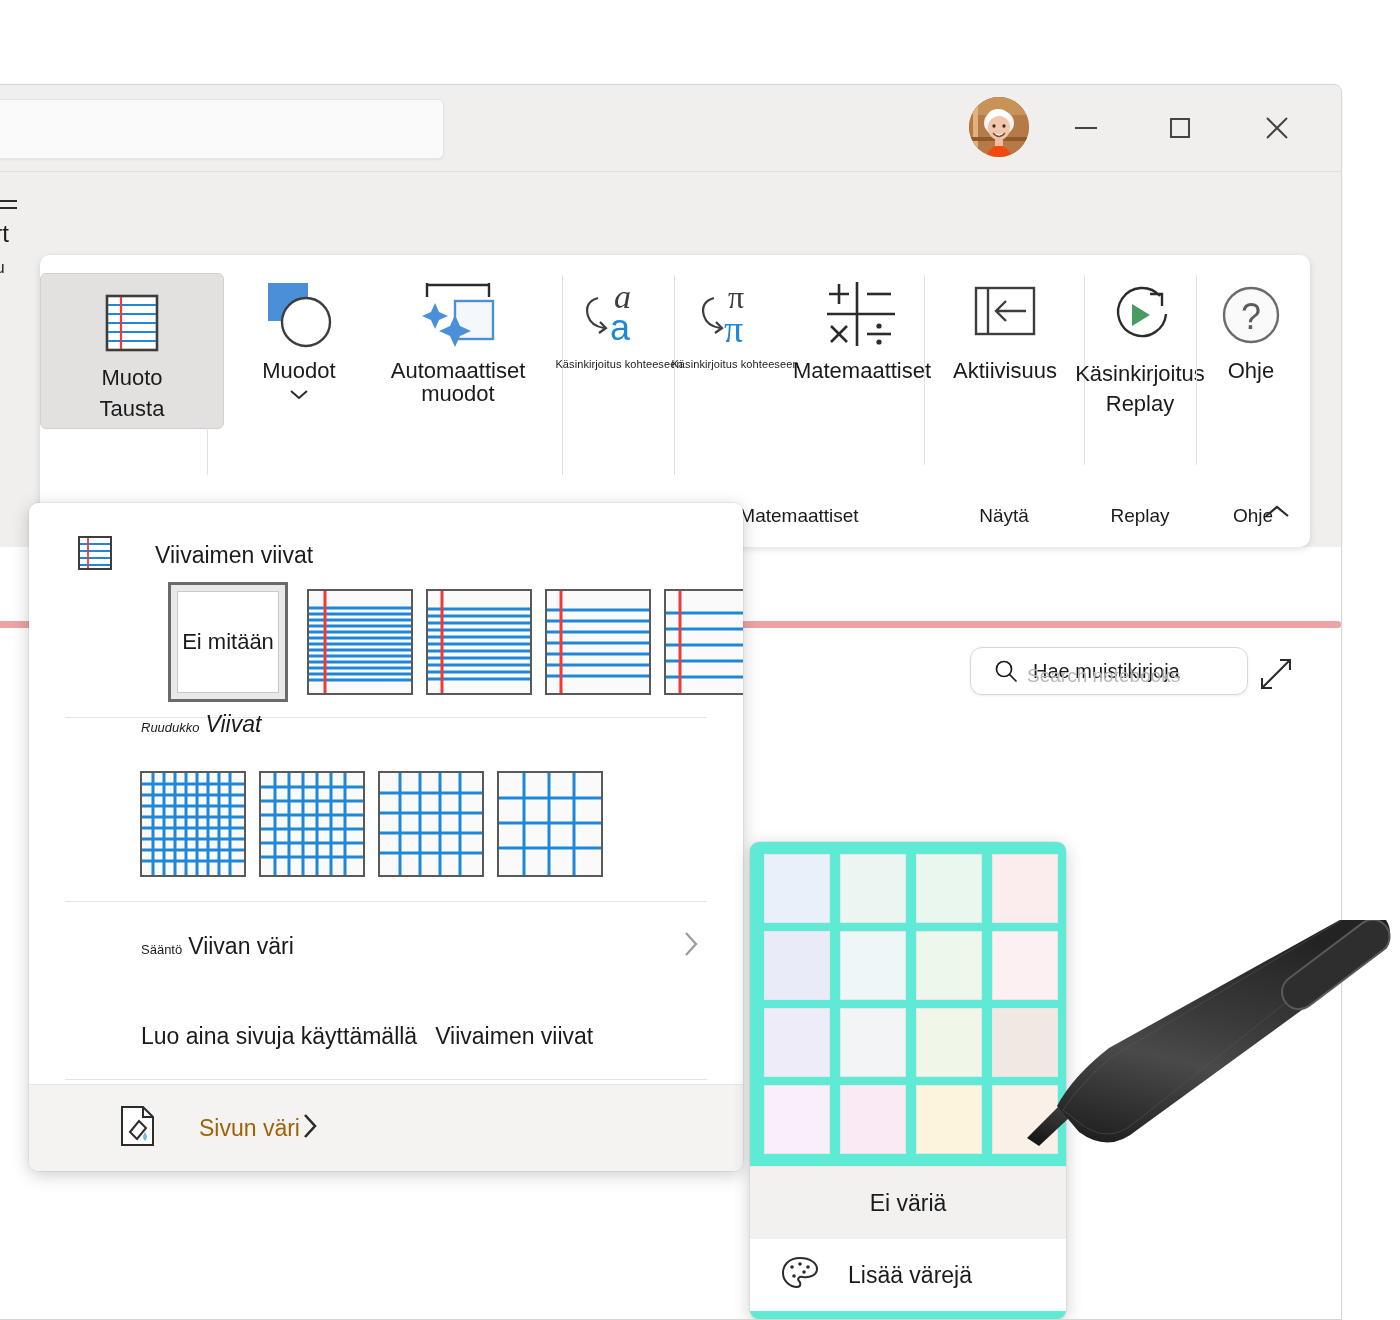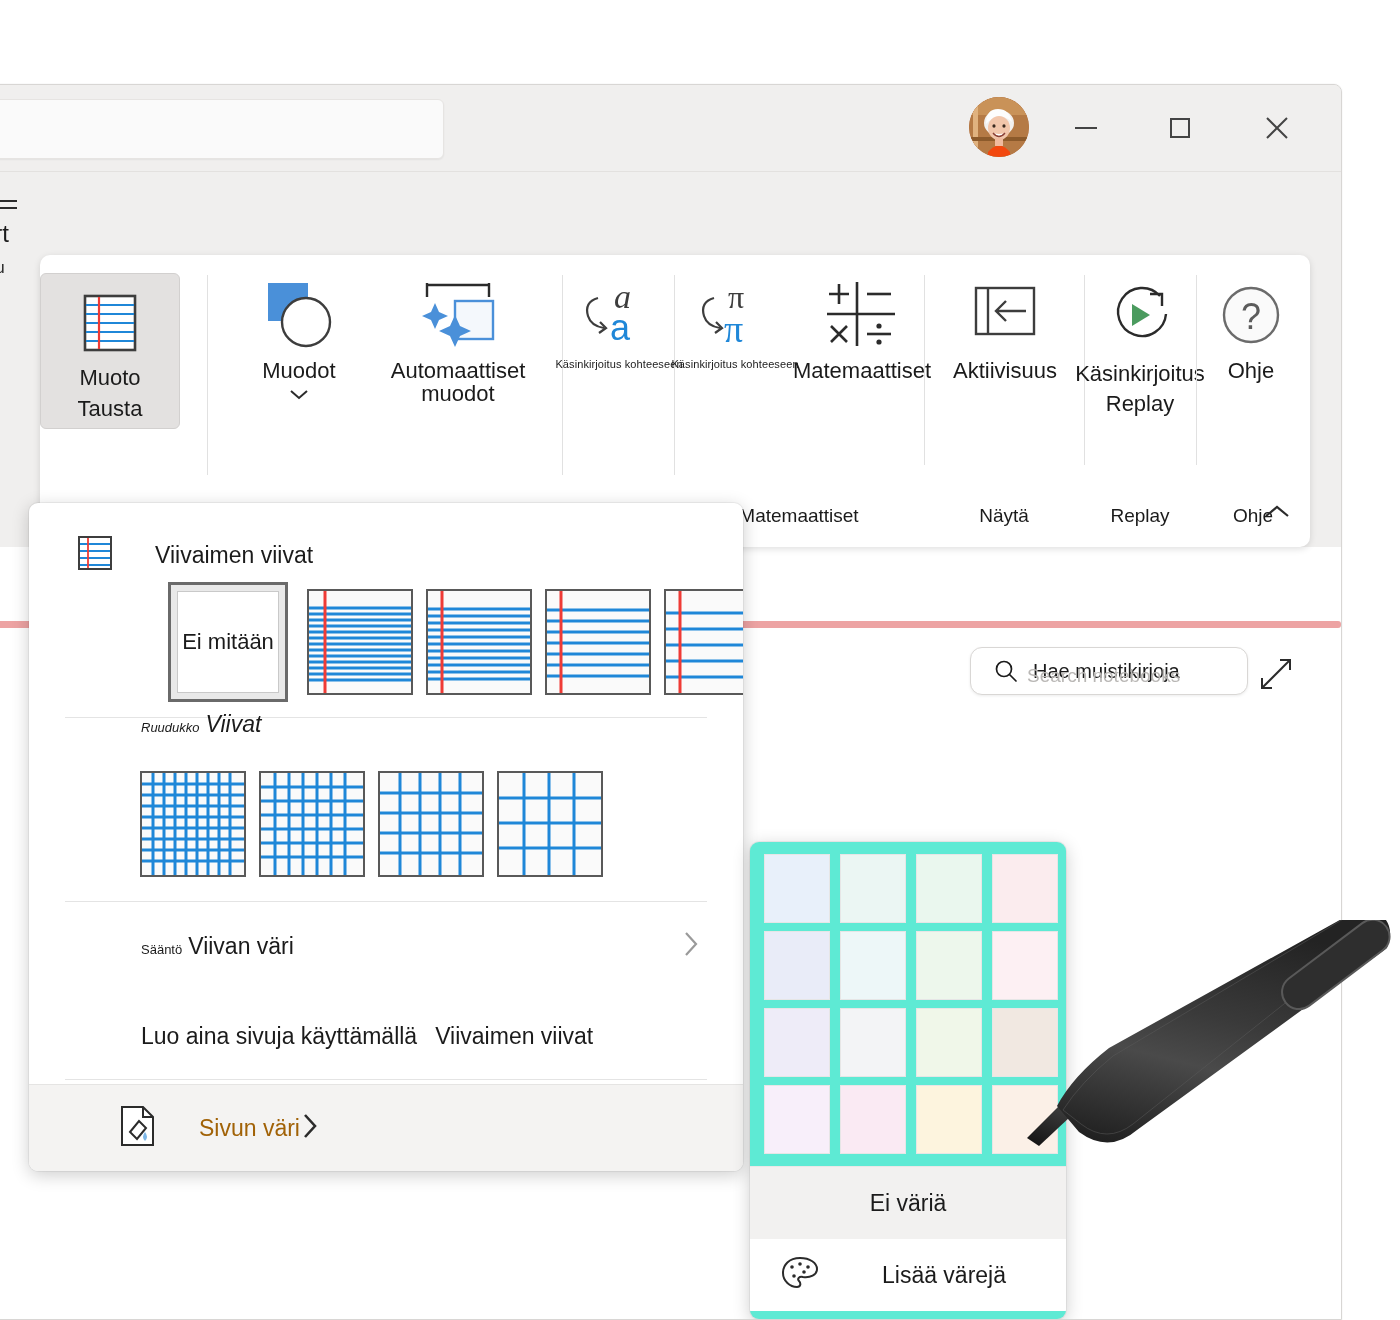--- a/index.html
+++ b/index.html
@@ -166,21 +166,21 @@
     box-shadow:0 4px 18px rgba(0,0,0,.20),0 0 0 1px rgba(0,0,0,.05);
     overflow:hidden;
   }
   .palette{position:absolute;left:14px;top:12px;width:288px;height:304px;}
   .pcell{position:absolute;width:66px;height:69px;box-sizing:border-box;border:1px solid #e6e6e6;}
   .fly-item{
     position:absolute;left:0;width:100%;height:72px;display:flex;align-items:center;
     justify-content:center;
   }
   .fly-item.noc{top:324px;background:#f2f1f0;border-top:1px solid #e9e8e7;border-bottom:1px solid #e9e8e7;}
-  .fly-item.more{top:397px;background:#ffffff;justify-content:flex-start;gap:34px;}
+  .fly-item.more{top:397px;background:#ffffff;justify-content:flex-start;}
   .fly-item .fl{font-size:23px;color:#1b1b1b;}
   .fly-item.more .fi{margin-left:30px;}
   .fly-item.more .fl{margin-left:28px;}
 
   
   .stylus{position:absolute;left:1005px;top:920px;width:400px;height:240px;pointer-events:none;}
 </style>
 </head>
 <body>
 
@@ -263,21 +263,21 @@
           <path d="M31 3 L3 31" stroke="#2b2b2b" stroke-width="2"></path>
           <path d="M21 3 L31 3 L31 13" fill="none" stroke="#2b2b2b" stroke-width="2"></path>
           <path d="M13 31 L3 31 L3 21" fill="none" stroke="#2b2b2b" stroke-width="2"></path>
         </svg>
       </div>
     </div>
 
     <div class="ribbon">
 
       <div class="rgroup" style="left:0;width:168px;">
-        <div class="bigbtn active" style="left:0;width:140px;">
+        <div class="bigbtn active" style="left:0;width:184px;">
           <svg width="66" height="66" viewBox="0 0 66 66">
             <rect x="8" y="6" width="50" height="54" fill="#fff" stroke="#3d3d3d" stroke-width="2.6"></rect>
             <g stroke="#1f87d8" stroke-width="2.2">
               <line x1="9" y1="15" x2="57" y2="15"></line>
                 <line x1="9" y1="24" x2="57" y2="24"></line>
               <line x1="9" y1="33" x2="57" y2="33"></line>
                 <line x1="9" y1="42" x2="57" y2="42"></line>
               <line x1="9" y1="51" x2="57" y2="51"></line>
             </g>
             <line x1="22" y1="7" x2="22" y2="59" stroke="#ef3b36" stroke-width="2.2"></line>

